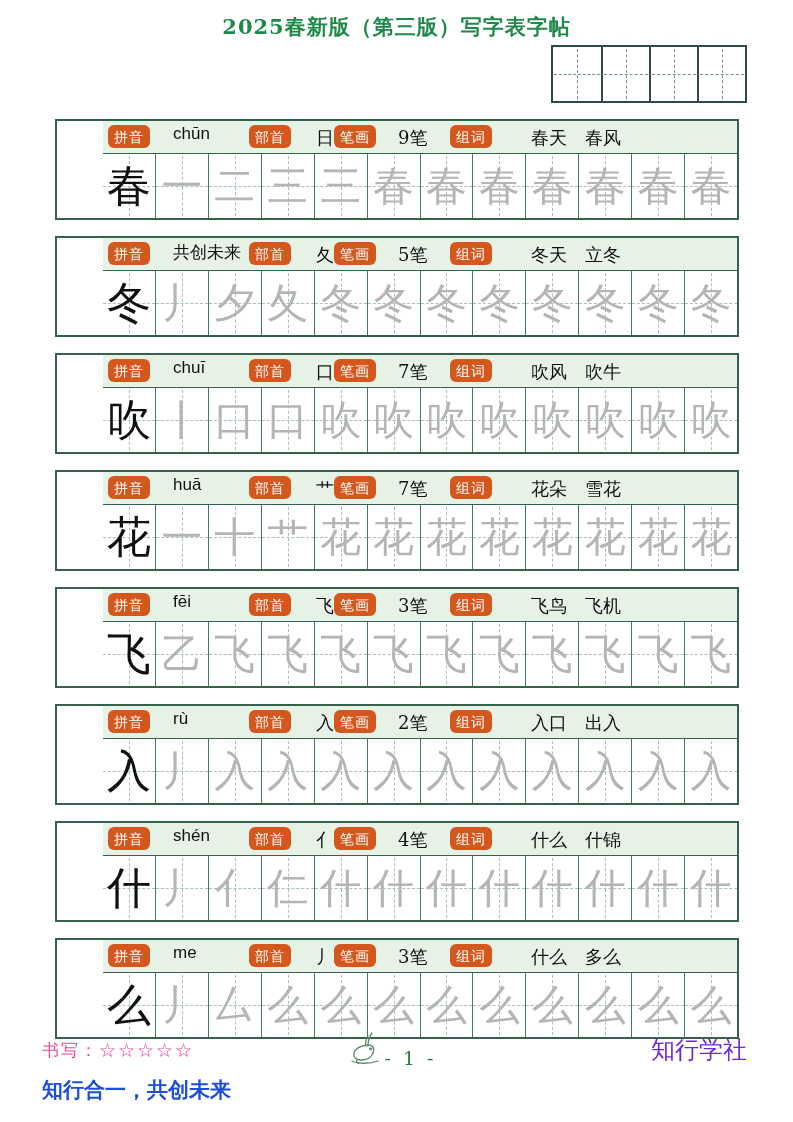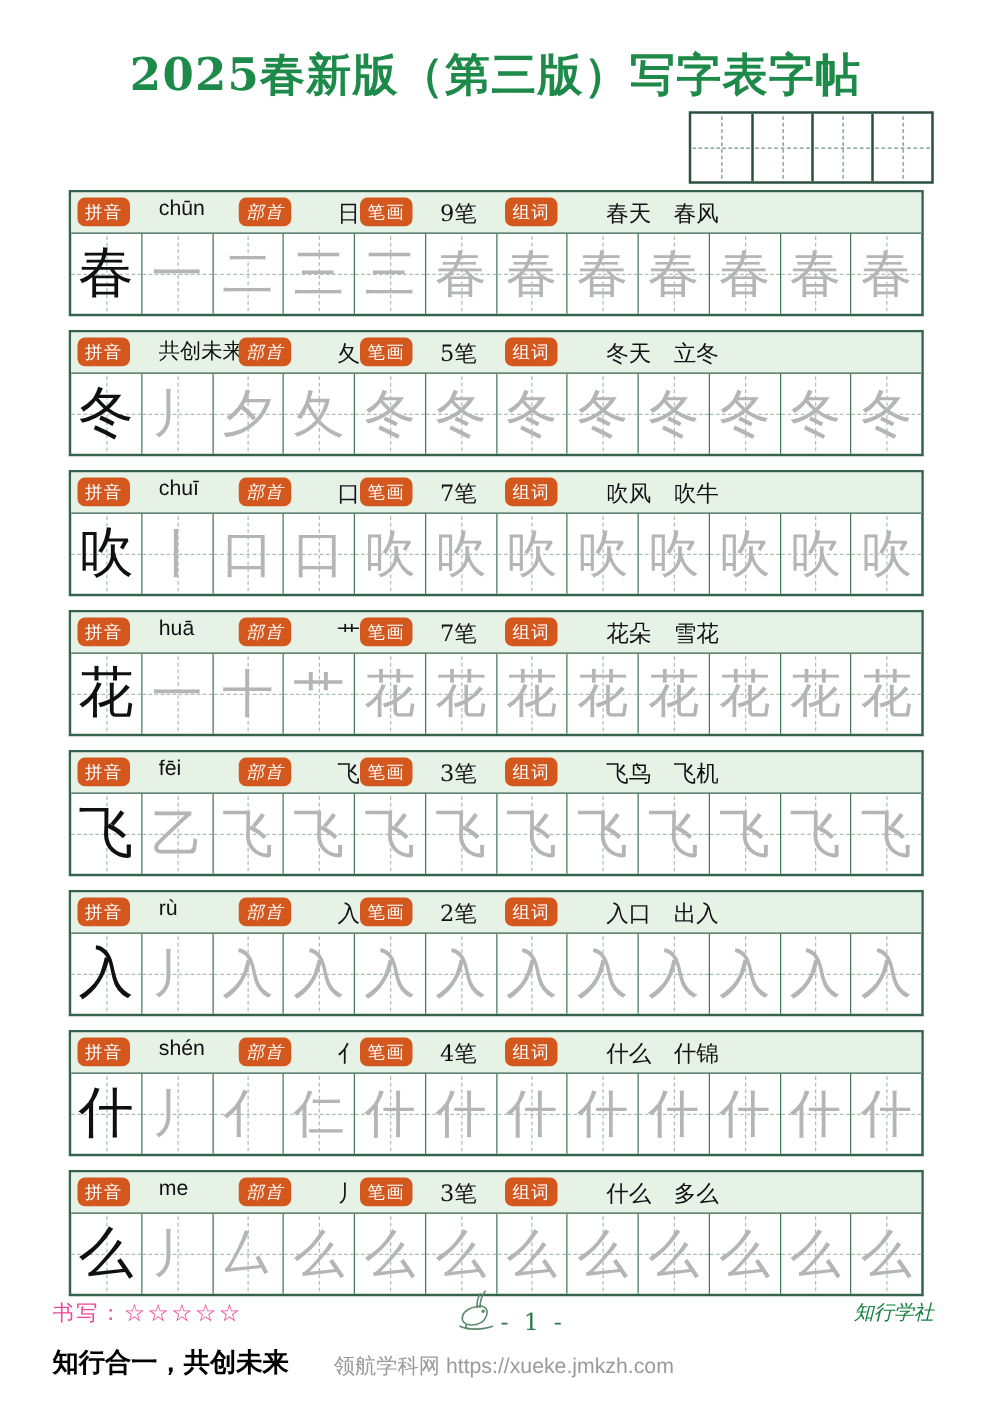--- a/index.html
+++ b/index.html
@@ -2,63 +2,63 @@
 <html><head>
 <meta charset="utf-8">
 <style>
   * { margin:0; padding:0; box-sizing:border-box; }
   body {
     width:793px; height:1122px; background:#ffffff; overflow:hidden;
     font-family:"Liberation Sans", sans-serif; position:relative;
   }
   
   .title {
-    text-align:center; margin-top:36px; font-size:36px; font-weight:bold;
+    text-align:center; margin-top:13px; font-size:21px; font-weight:bold;
     color:#1e8a4a; letter-spacing:1px; font-family:"DejaVu Serif", serif;
   }
   
   .info { position:relative; height:58px; margin-top:4px; }
   .date-line { position:absolute; left:40px; bottom:10px; font-size:19px; color:#2e6b4e; font-family:"DejaVu Serif", serif; }
   .grade-line { position:absolute; left:313px; bottom:10px; font-size:19px; color:#2e6b4e; font-family:"DejaVu Serif", serif; }
   .name-grid { position:absolute; right:46px; top:0; display:flex; border:2px solid #2c4f3d; background:#fff; }
   .name-cell { width:48px; height:54px; position:relative; border-left:2px solid #2c4f3d; }
   .name-cell:first-child { border-left:none; }
   .name-cell::before { content:""; position:absolute; left:50%; top:2px; bottom:2px; border-left:1px dashed #6f957d; }
   .name-cell::after  { content:""; position:absolute; top:50%; left:1px; right:1px; border-top:1px dashed #6f957d; }
   
   #blocks { margin-top:4px; }
-  .block { width:684px; margin:5px 0 11px 55px; border:2px solid #35624a; background:#fff; }
+  .block { width:684px; margin:16px 0 11px 55px; border:2px solid #35624a; background:#fff;padding-left:46px; }
   .block-header { position:relative; height:33px; background:#e7f2e7; border-bottom:1px solid #35624a; }
   .badge {
     position:absolute; top:4px; background:#d4571e; color:#fff; font-size:14px;
     line-height:1; padding:5px 6px 4px; border-radius:6px; font-family:"DejaVu Serif", serif; letter-spacing:1px;
   }
   .hv { position:absolute; top:5px; font-size:18px; color:#111; font-family:"DejaVu Serif", serif; white-space:pre; }
   .pos-bp { left:5px; }  .pos-vp { left:70px; top:3px; font-size:17px; font-family:"Liberation Sans", sans-serif; }
-  .pos-br { left:134px;font-style:italic; } .pos-vr { left:213px; }
+  .pos-br { left:146px; } .pos-vr { left:213px; }
   .pos-bs { left:231px; } .pos-vs { left:295px; }
   .pos-bw { left:347px; } .pos-vw { left:428px;font-family:Liberation Serif, serif; }
   .cells { display:flex; height:64px; }
   .cell { flex:1 1 0; position:relative; border-left:1px solid #447a58; display:flex; align-items:center; justify-content:center; }
   .cell:first-child { border-left:none; }
   .cell::before { content:""; position:absolute; left:50%; top:2px; bottom:2px; border-left:1px dashed #a8c2ae; }
   .cell::after  { content:""; position:absolute; top:50%; left:0; right:0; border-top:1px dashed #a8c2ae; }
   .glyph { position:relative; z-index:2; font-family:"DejaVu Serif", serif; line-height:1; }
   .main-glyph  { font-size:44px; color:#101010; }
   .trace-glyph { font-size:41px; color:#b5b5b5; }
   
   .footer { position:absolute; left:0; right:0; bottom:18px; }
   .footer-row1 { display:flex; align-items:center; padding:0 46px 0 42px; height:40px; }
   .writing { font-size:17px; color:#ec4899; font-family:"DejaVu Serif", serif; letter-spacing:2px; }
   .center-group { margin-left:auto; margin-right:auto; display:flex; align-items:flex-end; transform:translateX(-30px); }
   .rabbit { width:34px; height:38px; }
   .page-num { font-size:19px; color:#2f7a4c; letter-spacing:3px; margin-left:2px; font-family:"DejaVu Serif", serif; }
-  .brand { font-size:16px; color:#15803d; font-family:"DejaVu Serif", serif;font-style:italic; }
+  .brand { font-size:24px; color:#6d28d9; font-family:"DejaVu Serif", serif; }
   .footer-row2 { display:flex; align-items:flex-end; padding:6px 46px 0 42px; }
-  .slogan { font-size:21px; font-weight:bold; color:#000000; font-family:"DejaVu Serif", serif; }
+  .slogan { font-size:21px; font-weight:bold; color:#1d4ed8; font-family:"DejaVu Serif", serif; }
   .watermark { font-size:17px; color:#9a9a9a; margin-left:36px; font-family:"Liberation Sans", sans-serif; }
 </style>
 </head>
 <body>
 
 <div class="title">2025春新版（第三版）写字表字帖</div>
 
 <div class="info">
   <div class="name-grid">
     <div class="name-cell"></div>
@@ -481,15 +481,14 @@
         <circle cx="22.5" cy="18" r="0.8" fill="#5a8a6a"></circle>
         <path d="M4 30 C10 33 22 33 30 30"></path>
         <path d="M9 29 C8 31 9 32 11 32"></path>
       </svg>
       <span class="page-num">- 1 -</span>
     </span>
     <span class="brand">知行学社</span>
   </div>
   <div class="footer-row2">
     <span class="slogan">知行合一，共创未来</span>
-    <span class="watermark">领航学科网 https://xueke.jmkzh.com</span>
   </div>
 </div>
 
 </body></html>

